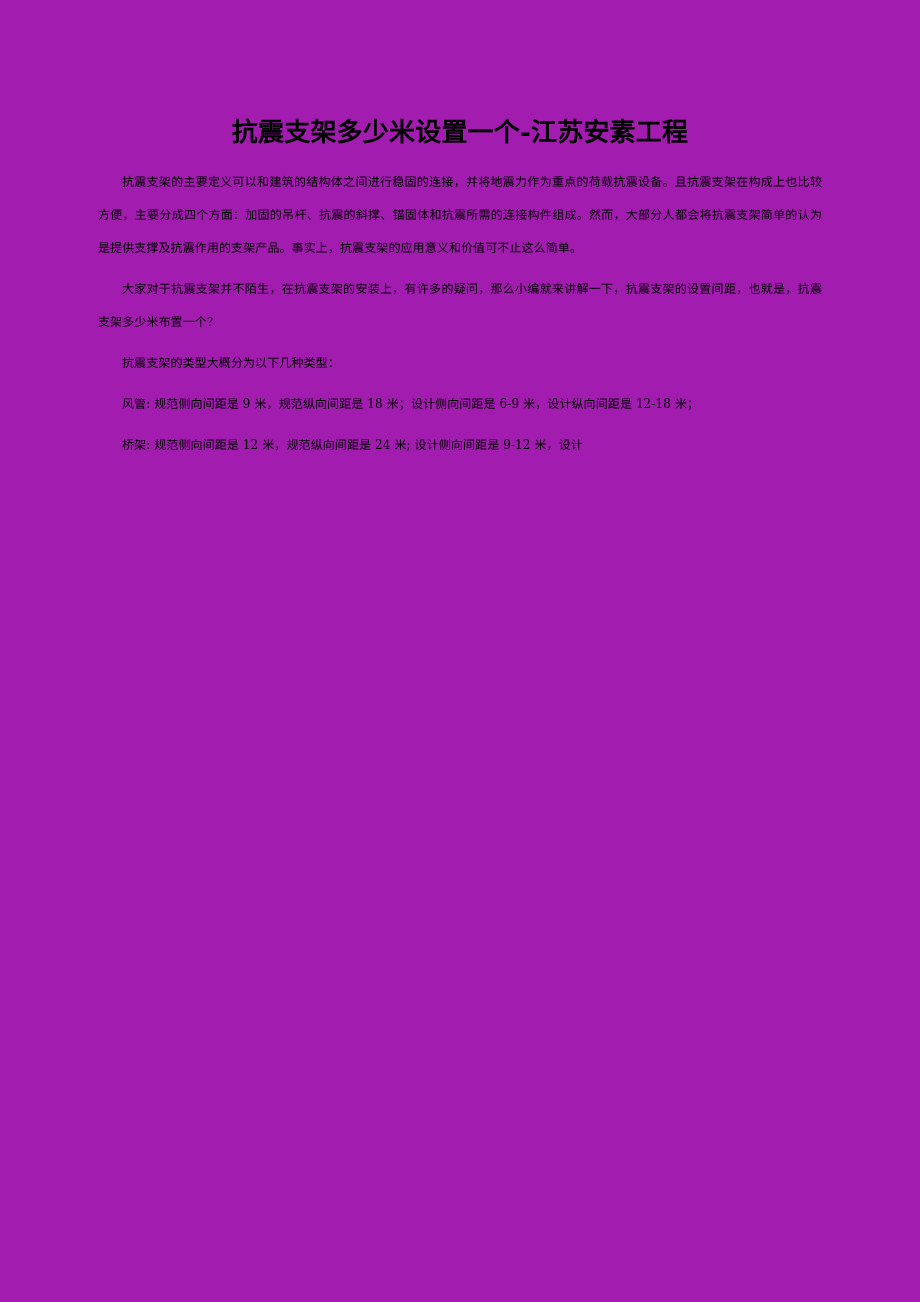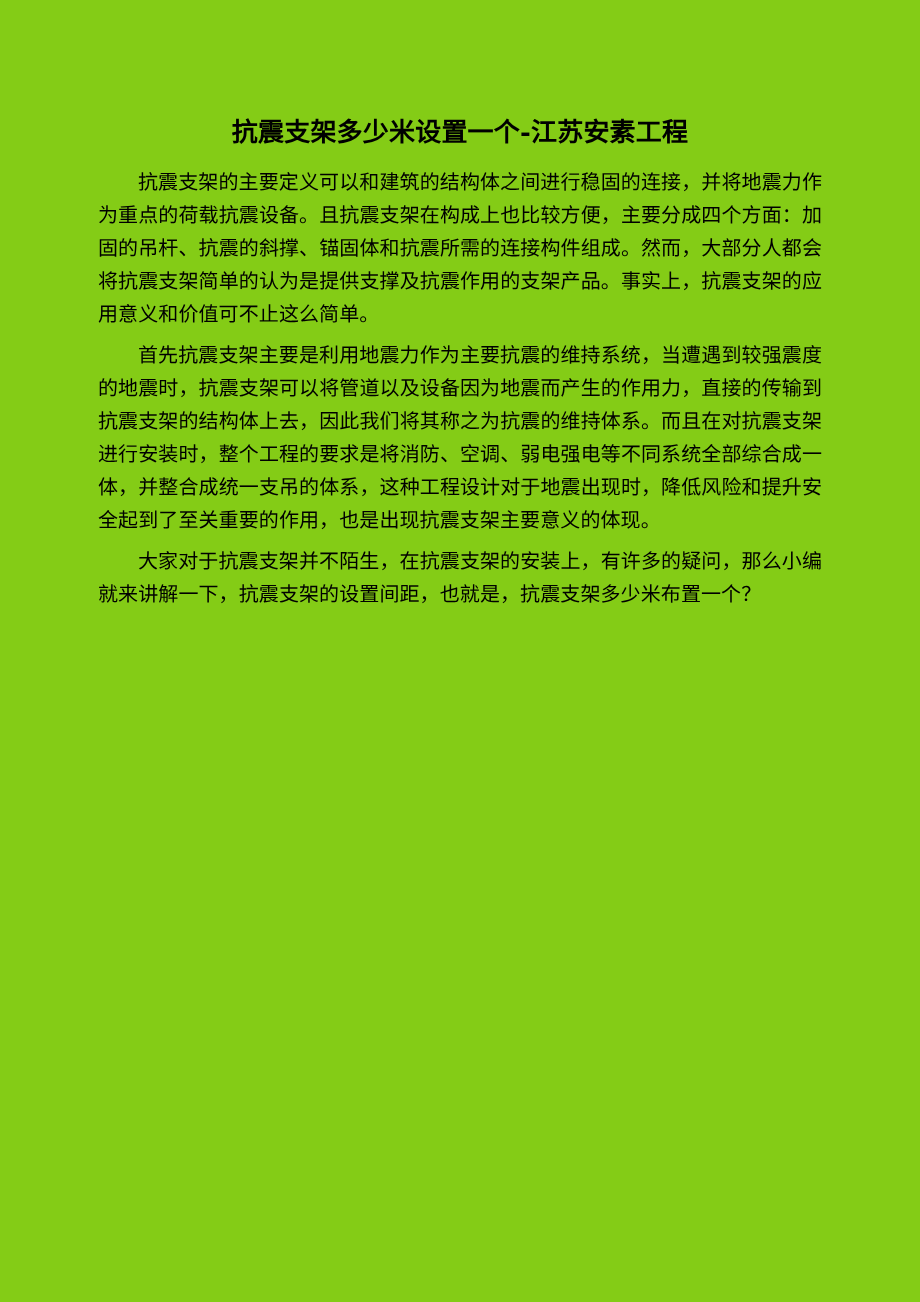--- a/index.html
+++ b/index.html
@@ -10,21 +10,21 @@
   }
   body {
     font-family: "DejaVu Serif", "Liberation Serif", serif;
     color: #000000;
     -webkit-font-smoothing: antialiased;
   }
   .page {
     position: relative;
     width: 920px;
     height: 1302px;
-    background: #84cc16;
+    background: #a21caf;
     overflow: hidden;
     box-sizing: border-box;
   }
   .doc-title {
     position: absolute;
     left: 98px;
     top: 98px;
     width: 724px;
     text-align: center;
     font-size: 26px;
@@ -35,38 +35,40 @@
     white-space: nowrap;
   }
   .body-block {
     position: absolute;
     left: 98px;
     top: 166px;
     width: 724px;
   }
   p.para {
     margin: 0 0 8px 0;
-    font-size: 20px;
+    font-size: 12px;
     line-height: 33px;
     text-align: justify;
     text-justify: inter-ideograph;
     text-indent: 2em;
     letter-spacing: 0.1px;
     word-break: break-all;
   }
   p.para:last-child {
     margin-bottom: 0;
   }
 </style>
 </head>
 <body>
 
 <div class="page">
 
   <h1 class="doc-title">抗震支架多少米设置一个-江苏安素工程</h1>
 
   <div class="body-block">
     <p class="para">抗震支架的主要定义可以和建筑的结构体之间进行稳固的连接，并将地震力作为重点的荷载抗震设备。且抗震支架在构成上也比较方便，主要分成四个方面：加固的吊杆、抗震的斜撑、锚固体和抗震所需的连接构件组成。然而，大部分人都会将抗震支架简单的认为是提供支撑及抗震作用的支架产品。事实上，抗震支架的应用意义和价值可不止这么简单。</p>
-    <p class="para">首先抗震支架主要是利用地震力作为主要抗震的维持系统，当遭遇到较强震度的地震时，抗震支架可以将管道以及设备因为地震而产生的作用力，直接的传输到抗震支架的结构体上去，因此我们将其称之为抗震的维持体系。而且在对抗震支架进行安装时，整个工程的要求是将消防、空调、弱电强电等不同系统全部综合成一体，并整合成统一支吊的体系，这种工程设计对于地震出现时，降低风险和提升安全起到了至关重要的作用，也是出现抗震支架主要意义的体现。</p>
     <p class="para">大家对于抗震支架并不陌生，在抗震支架的安装上，有许多的疑问，那么小编就来讲解一下，抗震支架的设置间距，也就是，抗震支架多少米布置一个？</p>
+    <p class="para">抗震支架的类型大概分为以下几种类型：</p>
+    <p class="para">风管: 规范侧向间距是 9 米，规范纵向间距是 18 米；设计侧向间距是 6-9 米，设计纵向间距是 12-18 米；</p>
+    <p class="para">桥架: 规范侧向间距是 12 米，规范纵向间距是 24 米; 设计侧向间距是 9-12 米，设计</p>
   </div>
 
 </div>
 
 </body></html>

